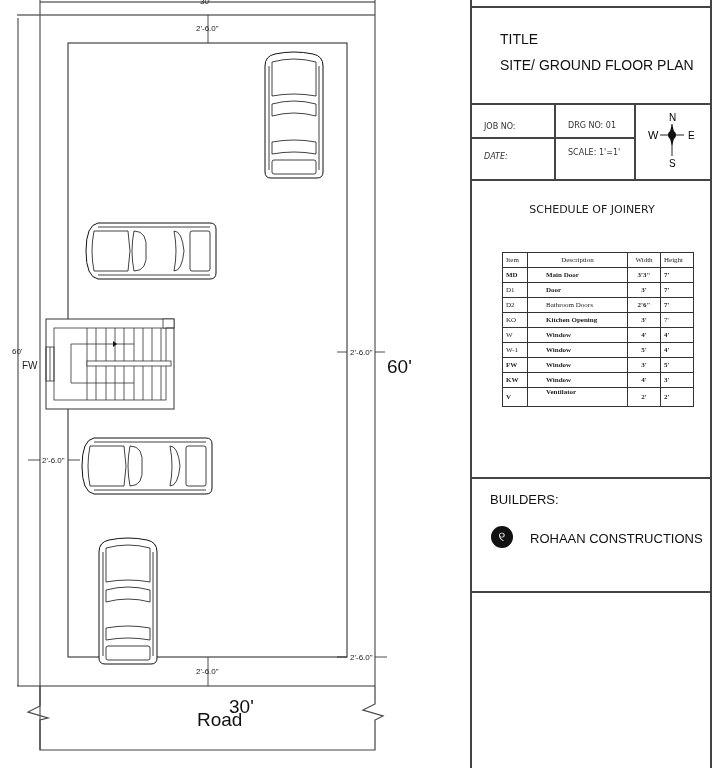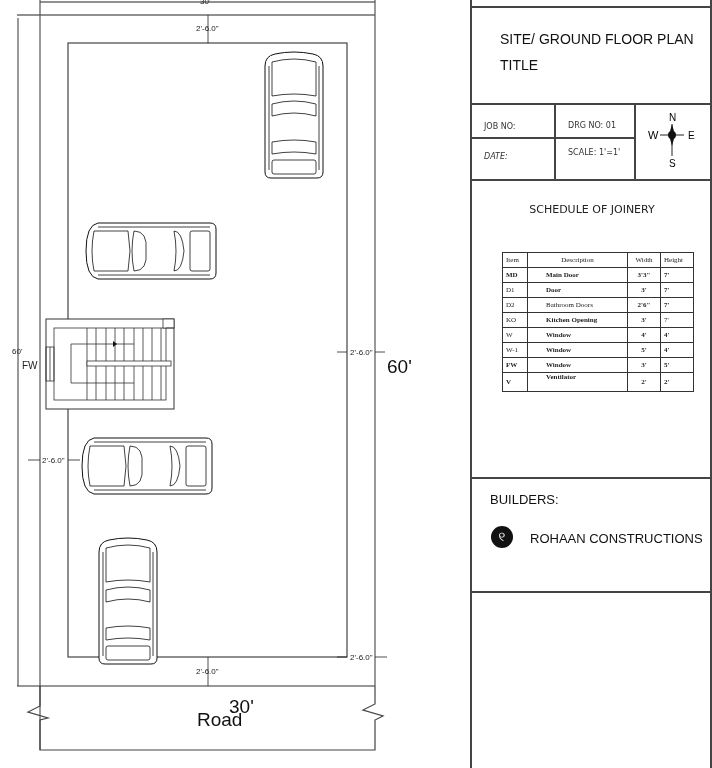--- a/index.html
+++ b/index.html
@@ -114,22 +114,22 @@
 
   <path d="M40,686 L40,706 L28,712 L48,718 L40,720 L40,750 L375,750 L375,720 L383,716 L363,710 L375,704 L375,686" fill="none" stroke="#444" stroke-width="1.2"></path>
   <text class="big" x="229" y="713">30'</text>
   <text class="big" x="197" y="726">Road</text>
 </svg>
 
 <div id="panel">
   <div class="hline" style="top:6px"></div>
 
   <div class="title-block">
+    <div>TITLE</div>
     <div>SITE/ GROUND FLOOR PLAN</div>
-    <div>TITLE</div>
   </div>
 
   <div class="hline" style="top:103px"></div>
 
   <div class="info">
     <div class="vline" style="left:82px; top:0; height:77px;"></div>
     <div class="vline" style="left:162px; top:0; height:77px;"></div>
     <div class="hline" style="top:34px; width:162px;"></div>
     <div class="cell" style="left:12px; top:19px;">JOB NO:</div>
     <div class="cell" style="left:96px; top:18px;">DRG NO: 01</div>
@@ -198,20 +198,26 @@
       <td class="c-w b">5'</td>
       <td class="c-h b">4'</td>
     </tr>
     <tr>
       <td class="c-item b">FW</td>
       <td class="c-desc b" style="padding-left:18px">Window</td>
       <td class="c-w b">3'</td>
       <td class="c-h b">5'</td>
     </tr>
     <tr>
+      <td class="c-item b">KW</td>
+      <td class="c-desc b" style="padding-left:18px">Window</td>
+      <td class="c-w b">4'</td>
+      <td class="c-h b">3'</td>
+    </tr>
+    <tr>
       <td class="c-item b" style="height:18px">V</td>
       <td class="c-desc b" style="padding-left:18px; vertical-align:top">Ventilator</td>
       <td class="c-w b">2'</td>
       <td class="c-h b">2'</td>
     </tr>
   </tbody>
     </table>
 
   <div class="hline" style="top:477px"></div>
 

